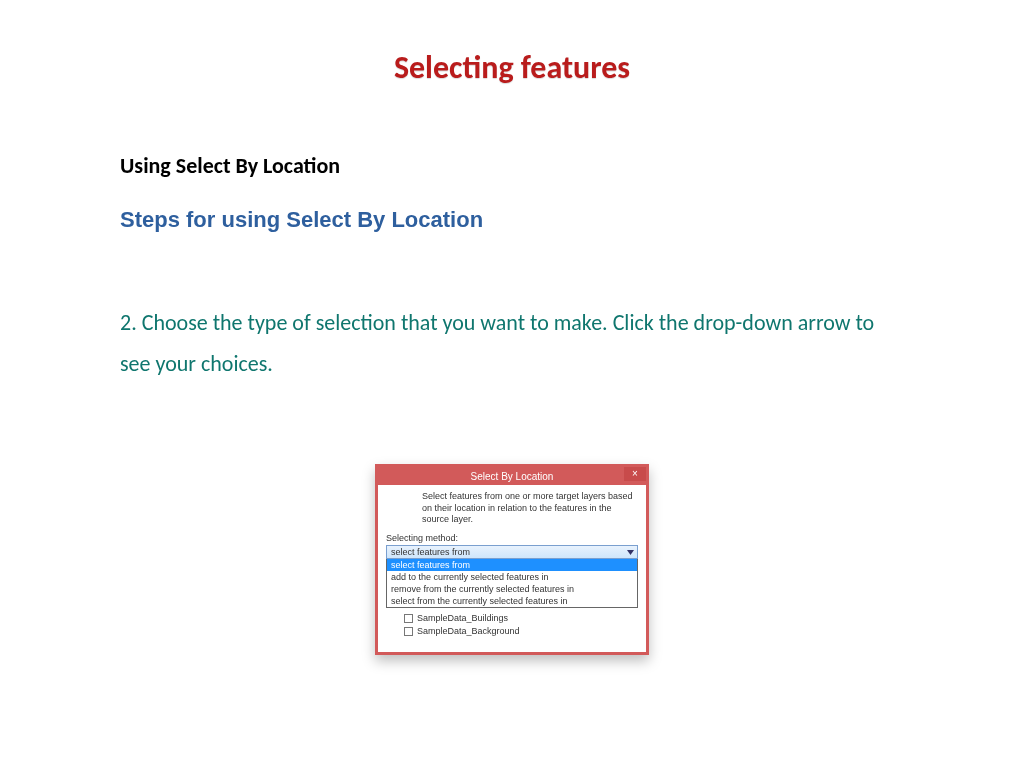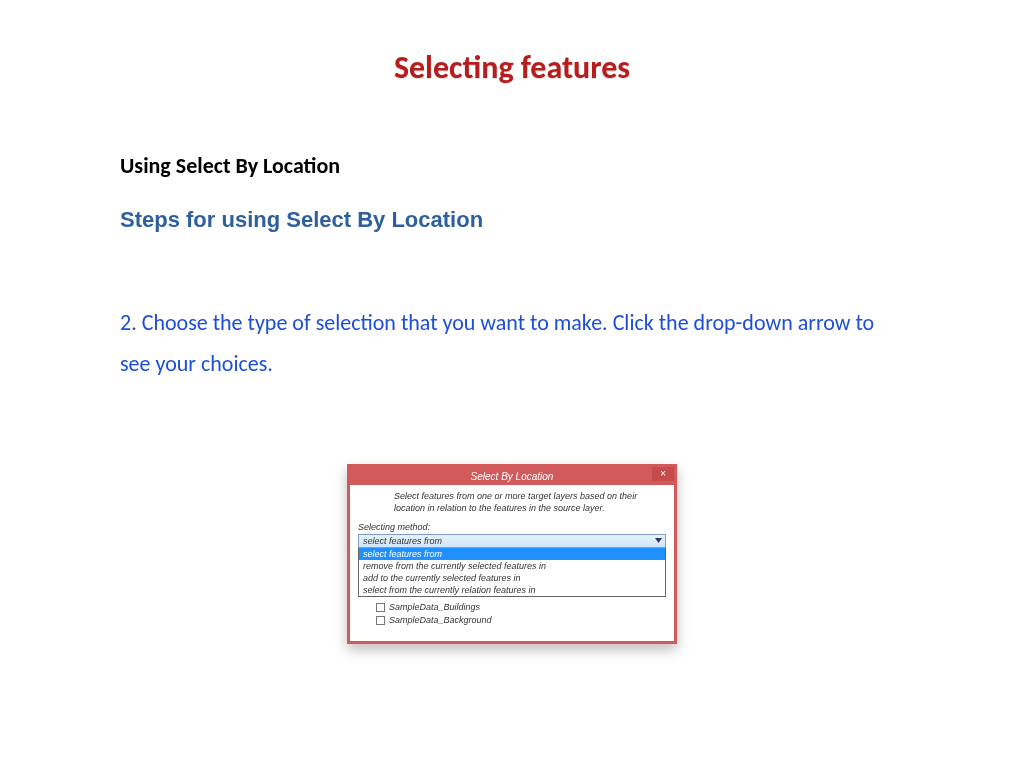--- a/index.html
+++ b/index.html
@@ -30,38 +30,37 @@
   }
   .subheading {
     font-size: 22px;
     font-weight: bold;
     color: #2e5f9e;
     font-family: Arial, sans-serif;
     margin-top: 28px;
   }
   .body-text {
     font-size: 22px;
-    color: #1d4ed8;
+    color: #0f766e;
     margin-top: 70px;
     line-height: 1.85;
   }
   .dialog-wrap {
     display: flex;
     justify-content: center;
     margin-top: 80px;
   }
   .dialog {
-    width: 330px;
+    width: 274px;
     background: #be185d;
     border: 3px solid #d25a5a;
     box-shadow: 0 6px 12px rgba(0,0,0,0.25);
     font-family: "Segoe UI", Tahoma, sans-serif;
     font-size: 10px;
     color: #333;
-    font-style: italic;
   }
   .dialog-titlebar {
     background: #d25a5a;
     height: 18px;
     position: relative;
     display: flex;
     align-items: center;
     justify-content: center;
   }
   .dialog-title {
@@ -179,23 +178,23 @@
           <div class="combo-selected">
             <span>select features from</span>
             <span class="combo-arrow">
               <svg width="7" height="5" viewBox="0 0 7 5">
                   <path d="M0 0 L7 0 L3.5 5 Z" fill="#336"></path>
                 </svg>
             </span>
           </div>
           <div class="combo-list">
             <div class="combo-item highlight">select features from</div>
+            <div class="combo-item">add to the currently selected features in</div>
             <div class="combo-item">remove from the currently selected features in</div>
-            <div class="combo-item">add to the currently selected features in</div>
-            <div class="combo-item">select from the currently relation features in</div>
+            <div class="combo-item">select from the currently selected features in</div>
           </div>
         </div>
 
         <div class="layer-list">
           <div class="layer-item">
             <span class="chk"></span>
             <span>SampleData_Buildings</span>
           </div>
           <div class="layer-item">
             <span class="chk"></span>

